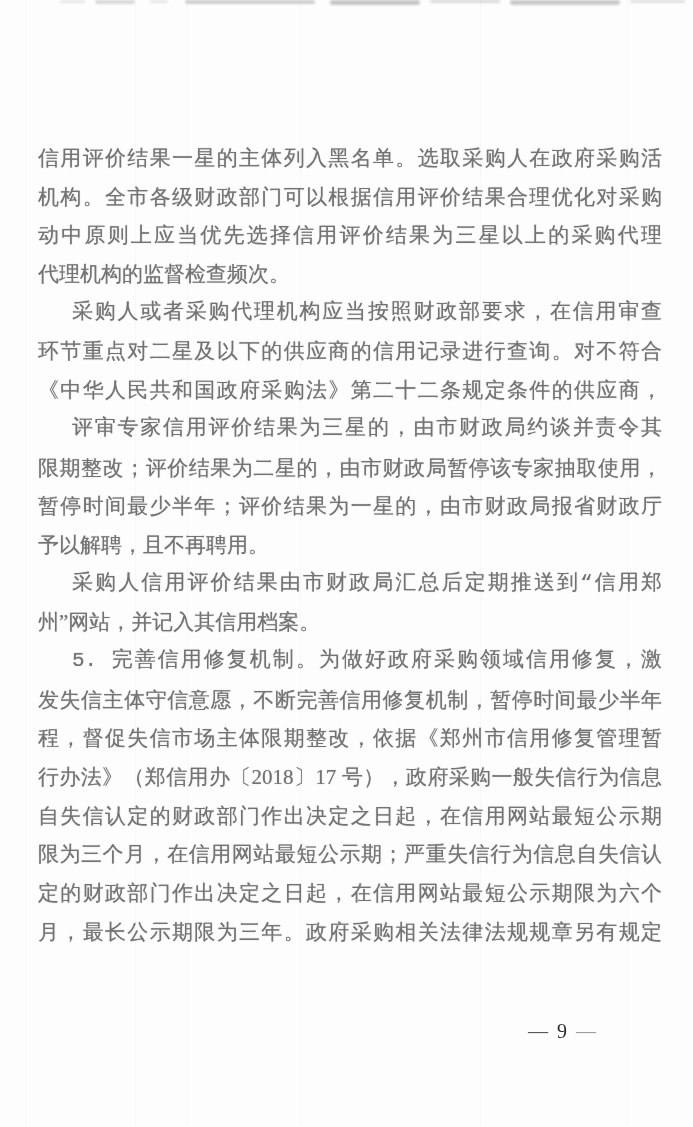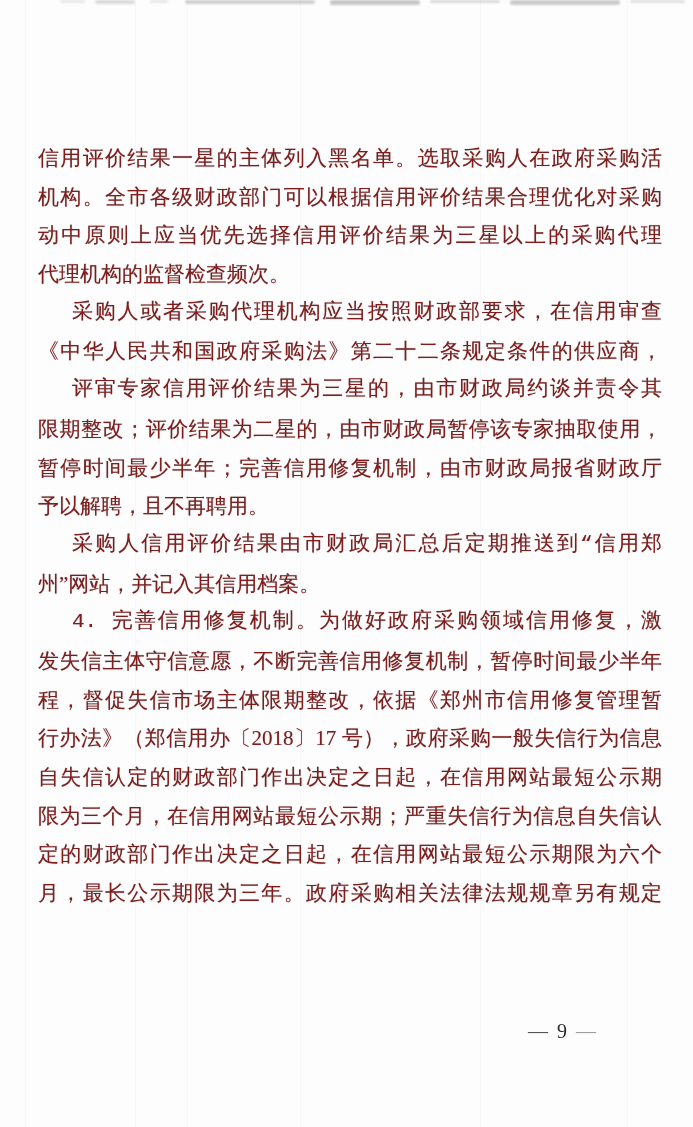--- a/index.html
+++ b/index.html
@@ -34,21 +34,21 @@
   .body-text {
     position: absolute;
     left: 38px;
     top: 139px;
     width: 624px;
   }
   .line {
     height: 38.7px;
     line-height: 38.7px;
     font-size: 21px;
-    color: #7f1d1d;
+    color: #737373;
     text-align: justify;
     overflow: hidden;
     text-shadow: 0 0 1px rgba(46,46,46,0.45);
   }
   .line.full { text-align-last: justify; }
   .line.indent { padding-left: 34px; font-family: Liberation Mono, monospace; }
   .footer {
     position: absolute;
     left: 528px;
     top: 1018px;
@@ -84,34 +84,35 @@
 
   <div class="body-text">
       <div>
         <div class="line full">信用评价结果一星的主体列入黑名单。选取采购人在政府采购活</div>
         <div class="line full">机构。全市各级财政部门可以根据信用评价结果合理优化对采购</div>
         <div class="line full">动中原则上应当优先选择信用评价结果为三星以上的采购代理</div>
         <div class="line">代理机构的监督检查频次。</div>
       </div>
       <div>
         <div class="line indent full">采购人或者采购代理机构应当按照财政部要求，在信用审查</div>
+        <div class="line full">环节重点对二星及以下的供应商的信用记录进行查询。对不符合</div>
         <div class="line full">《中华人民共和国政府采购法》第二十二条规定条件的供应商，</div>
       </div>
       <div>
         <div class="line indent full">评审专家信用评价结果为三星的，由市财政局约谈并责令其</div>
         <div class="line full">限期整改；评价结果为二星的，由市财政局暂停该专家抽取使用，</div>
-        <div class="line full">暂停时间最少半年；完善信用修复机制，由市财政局报省财政厅</div>
+        <div class="line full">暂停时间最少半年；评价结果为一星的，由市财政局报省财政厅</div>
         <div class="line">予以解聘，且不再聘用。</div>
       </div>
       <div>
         <div class="line indent full">采购人信用评价结果由市财政局汇总后定期推送到“信用郑</div>
         <div class="line">州”网站，并记入其信用档案。</div>
       </div>
       <div>
-        <div class="line indent full">4. 完善信用修复机制。为做好政府采购领域信用修复，激</div>
+        <div class="line indent full">5. 完善信用修复机制。为做好政府采购领域信用修复，激</div>
         <div class="line full">发失信主体守信意愿，不断完善信用修复机制，暂停时间最少半年</div>
         <div class="line full">程，督促失信市场主体限期整改，依据《郑州市信用修复管理暂</div>
         <div class="line full">行办法》（郑信用办〔2018〕17 号），政府采购一般失信行为信息</div>
         <div class="line full">自失信认定的财政部门作出决定之日起，在信用网站最短公示期</div>
         <div class="line full">限为三个月，在信用网站最短公示期；严重失信行为信息自失信认</div>
         <div class="line full">定的财政部门作出决定之日起，在信用网站最短公示期限为六个</div>
         <div class="line full">月，最长公示期限为三年。政府采购相关法律法规规章另有规定</div>
       </div>
     </div>
 

